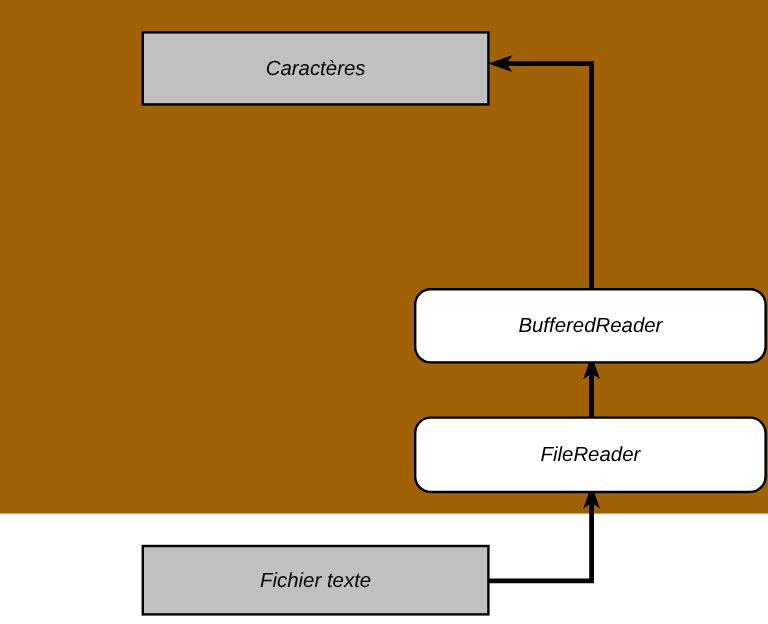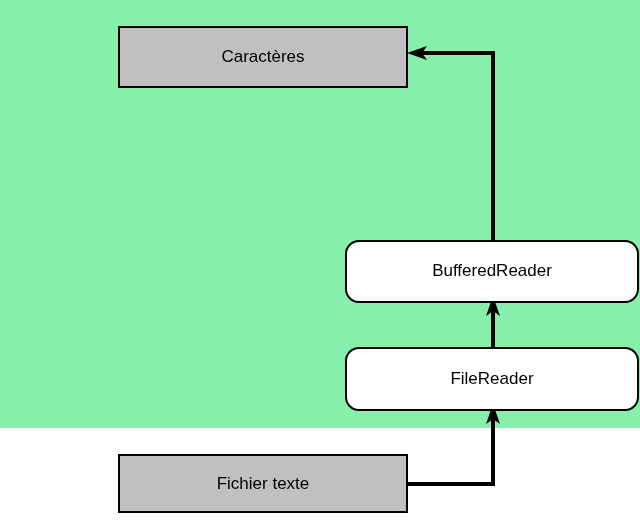--- a/index.html
+++ b/index.html
@@ -10,21 +10,22 @@
   body {
     width: 640px;
     height: 520px;
     font-family: "Liberation Sans", sans-serif;
     overflow: hidden;
   }
   #diagram-root {
     position: relative;
     width: 640px;
     height: 428px;
-    background: #86efac;
+    background: #a16207;
+    font-style: italic;
   }
   #diagram-svg {
     position: absolute;
     top: 0;
     left: 0;
     width: 640px;
     height: 520px;
   }
   .node-label {
     font-family: "Liberation Sans", sans-serif;

